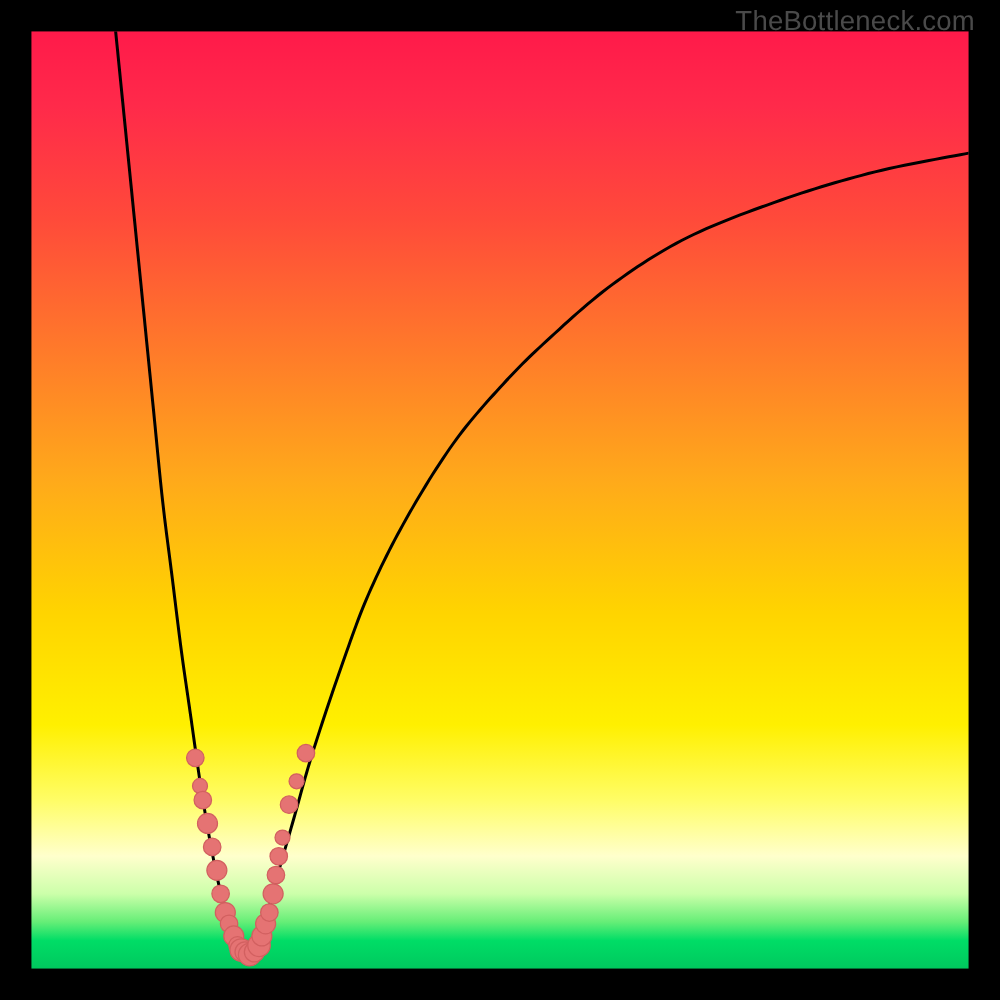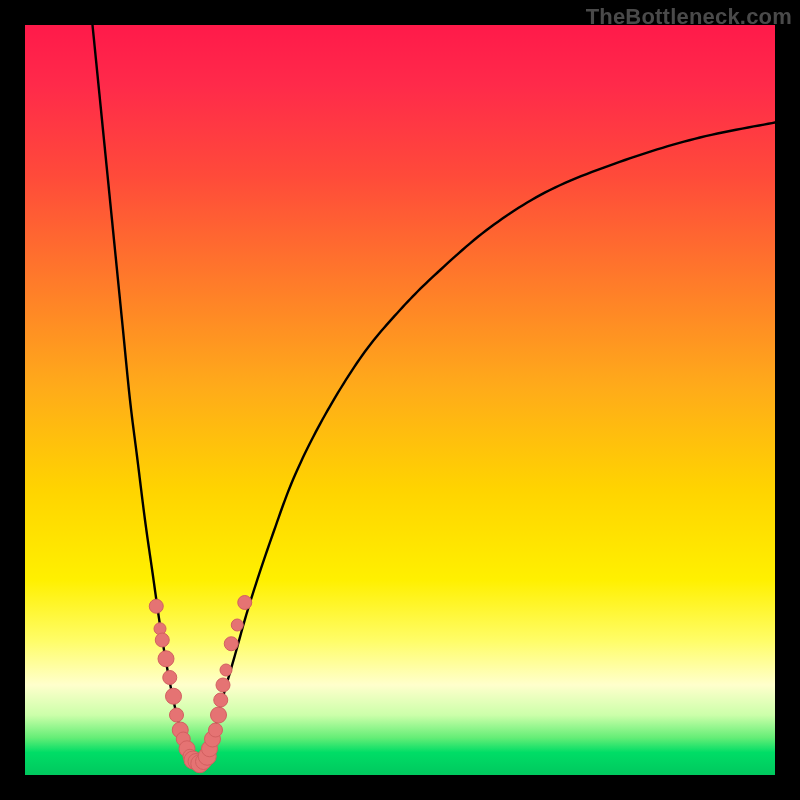--- a/index.html
+++ b/index.html
@@ -46,24 +46,24 @@
       #ffffcc 88%,
       #ccffaa 92%,
       #66ee77 95%,
       #00dd66 97%,
       #00c85e 100%
     );
   }
   .watermark {
     position: absolute;
     top: 4px;
-    right: 8px;
+    right: 20px;
     color: #4a4a4a;
     font-size: 22px;
-    font-weight: 700;
+    font-weight: 400;
     letter-spacing: 0.2px;
     z-index: 10;
     user-select: none;
   }
   svg.curves {
     position: absolute;
     left: 0;
     top: 0;
     width: 100%;
     height: 100%;

